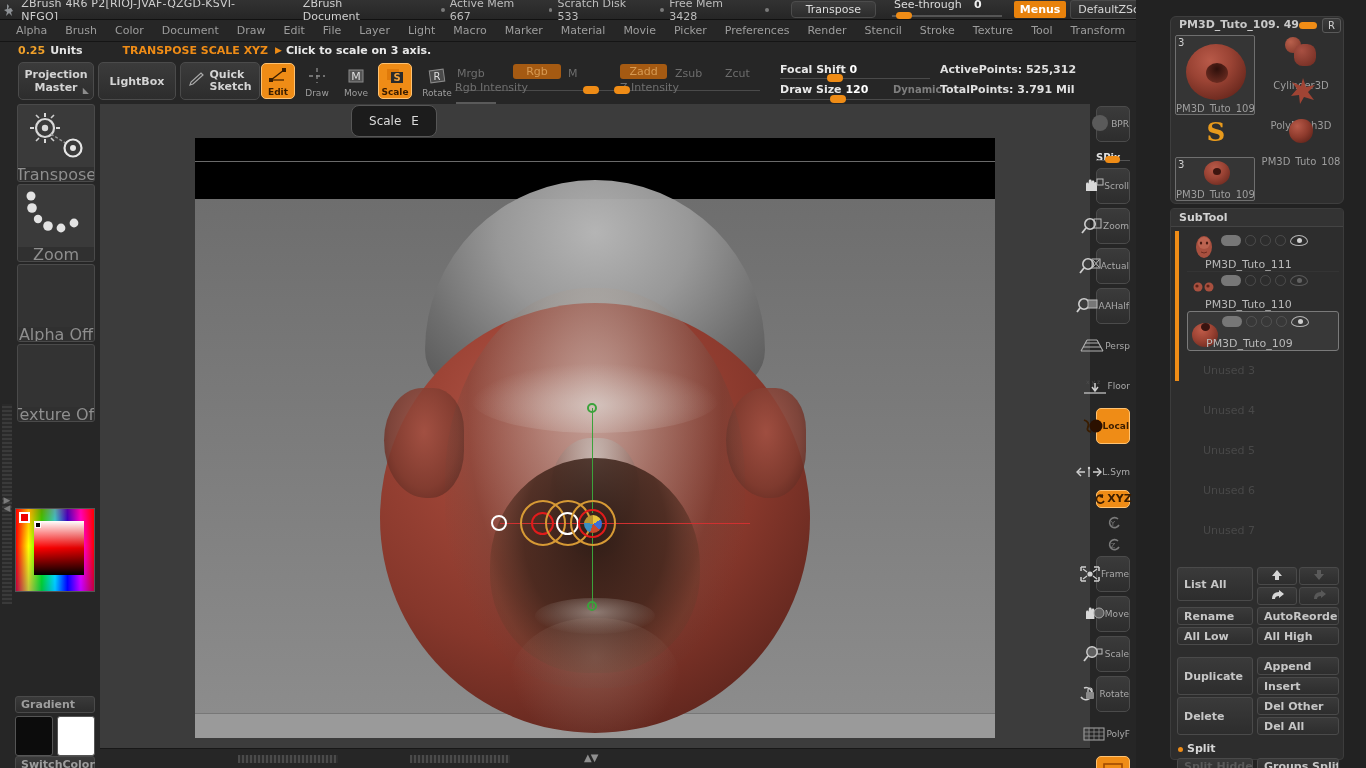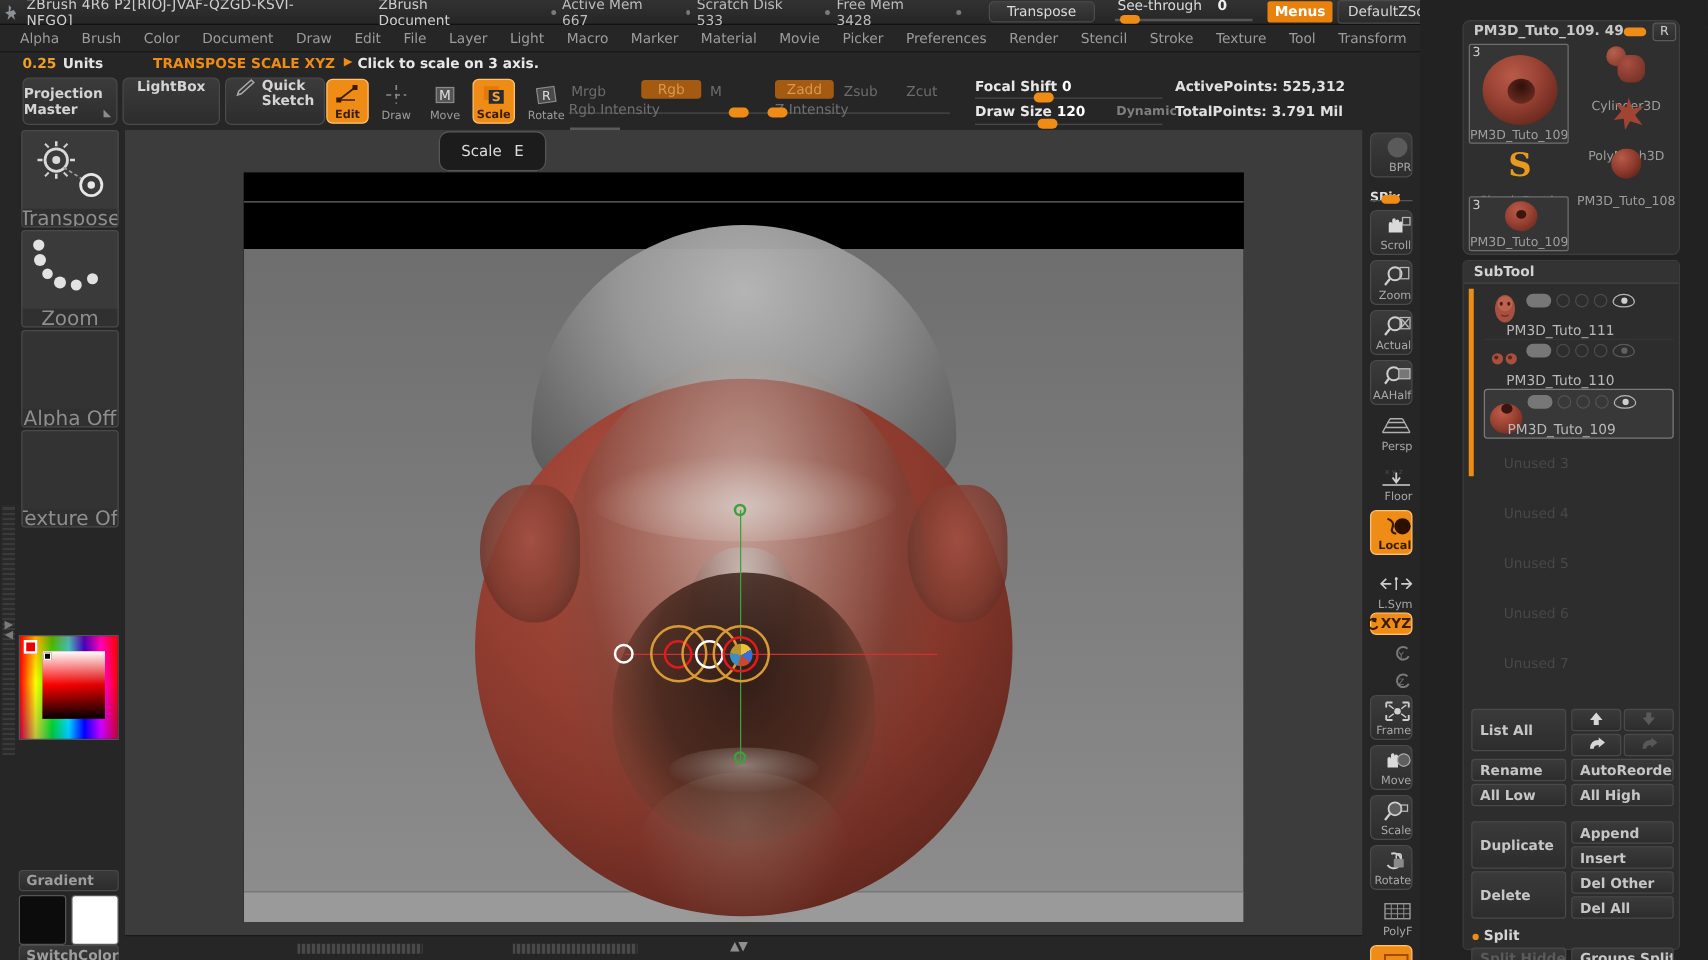--- a/index.html
+++ b/index.html
@@ -65,21 +65,21 @@
   .tp-hint { color:#e8e8e8; margin-left:4px; font-weight:bold;}
 
   
   #shelf {
     position:absolute; left:0; top:58px; width:1366px; height:46px;
     background:#262626;
   }
   .shelf-btn {
     position:absolute; background:linear-gradient(#3b3b3b,#2d2d2d);
     border:1px solid #4b4b4b; border-radius:5px; color:#d4d4d4;
-    font-size:11px; display:flex; justify-content:center; font-weight:bold;
+    font-size:11px; display:flex; align-items:center; justify-content:center; font-weight:bold;
   }
   .iconbtn {
     position:absolute; width:34px; height:36px; border-radius:5px;
     display:flex; flex-direction:column; align-items:center; justify-content:flex-end;
     font-size:9px; color:#9e9e9e; padding-bottom:1px;
   }
   .iconbtn.on { background:#ef8c16; border:1px solid #ffc271; color:#3a1d00; font-weight:bold; }
   .iconbtn .glyph { flex:1; display:flex; align-items:center; justify-content:center; font-size:15px; }
 
   .sw-lbl { position:absolute; font-size:11px; color:#6d6d6d; }
@@ -214,21 +214,21 @@
   
   #botbar { position:absolute; left:100px; top:748px; width:990px; height:20px; background:#262626; border-top:1px solid #181818;}
   .bh { position:absolute; top:6px; height:8px; background-image: repeating-linear-gradient(90deg,#4a4a4a 0 2px,#2d2d2d 2px 4px); }
   .barrows { position:absolute; left:484px; top:3px; color:#8f8f8f; font-size:10px; letter-spacing:-1px;}
 
   
   #rightbar { position:absolute; left:1090px; top:104px; width:46px; height:664px; background:#262626; }
   .rb {
     position:absolute; left:6px; width:34px; height:36px; border-radius:5px;
     background:linear-gradient(#3b3b3b,#2d2d2d); border:1px solid #4b4b4b;
-    display:flex; flex-direction:column; align-items:flex-end; justify-content:flex-end;
+    display:flex; flex-direction:row; align-items:center; justify-content:flex-end;
     font-size:9px; color:#a9a9a9; padding-bottom:1px;
   }
   .rb.on { background:#ef8c16; border-color:#ffc271; color:#3a1d00; font-weight:bold; }
   .rb.flat { background:transparent; border:none; }
   .rb .glyph { flex:1; display:flex; align-items:center; justify-content:center; font-size:14px; }
   .rb-slider { position:absolute; left:6px; width:34px; height:20px; }
   .rb-slider .lab { font-size:10px; color:#e0e0e0; font-weight:bold; text-align:left; }
   .rb-slider .trk { position:absolute; left:0; top:14px; width:34px; height:1px; background:#555; }
   .rb-slider .knb { position:absolute; left:9px; top:10px; width:15px; height:7px; border-radius:4px; background:#ef8c16; }
 

